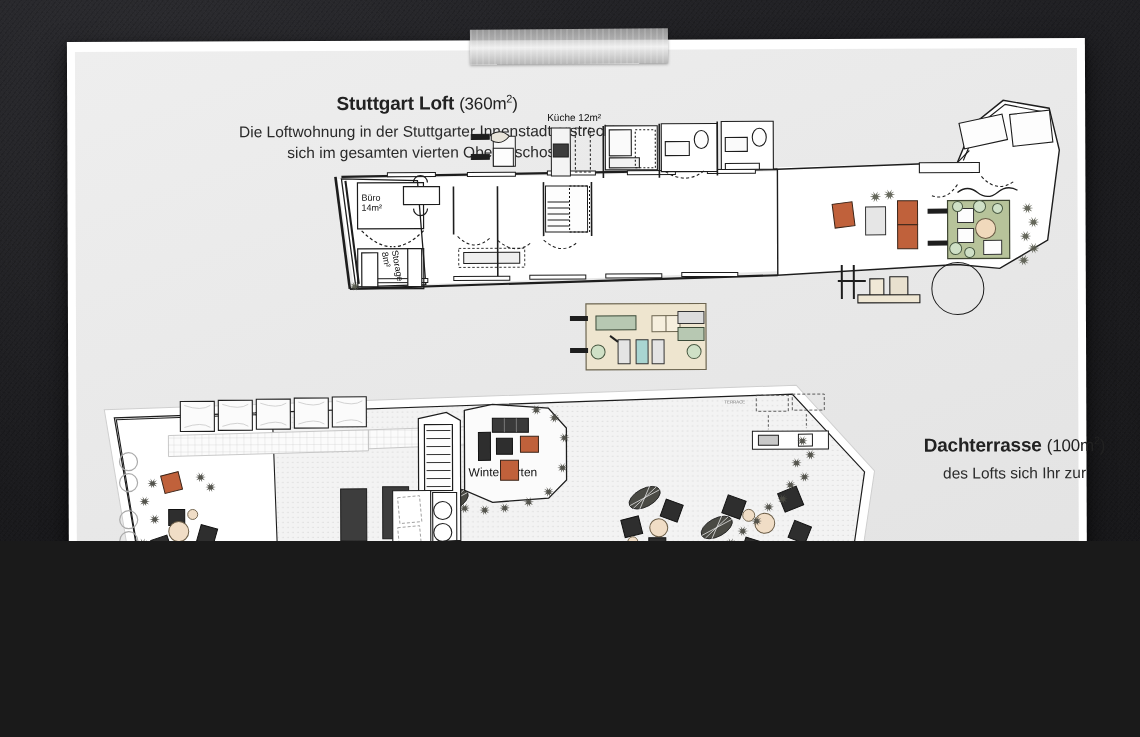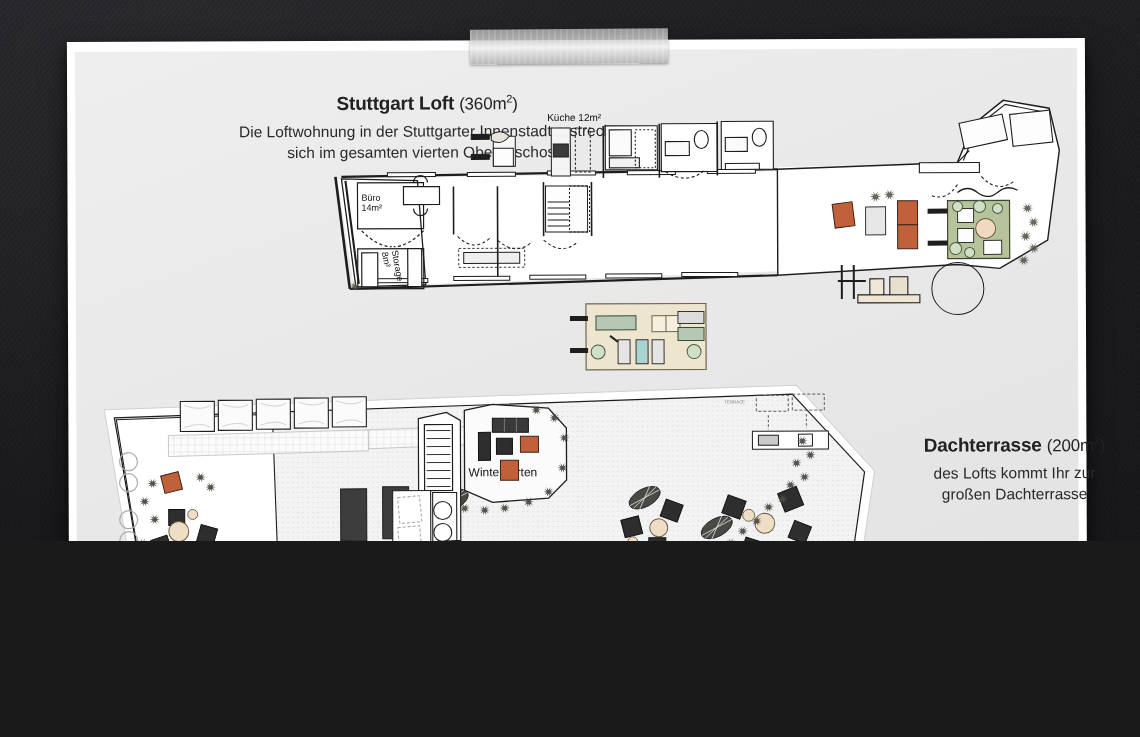--- a/index.html
+++ b/index.html
@@ -121,25 +121,24 @@
       </div>
       <div class="body">
         <div>Die Loftwohnung in der Stuttgarter Innenstadt erstreckt</div>
         <div>sich im gesamten vierten Obergeschoss.</div>
       </div>
     </div>
 
     <div class="txt-right">
       <div class="hl">
         <span>Dachterrasse</span>
-        <span class="sz"><span>(200m</span><span class="sup">2</span><span>)</span></span>
+        <span class="sz"><span>(100m</span><span class="sup">2</span><span>)</span></span>
       </div>
       <div class="body">
-        <div>des Lofts kommt Ihr zur</div>
-        <div>großen Dachterrasse</div>
+        <div>des Lofts sich Ihr zur</div>
       </div>
     </div>
 
     <div class="plan" style="left:190px;top:50px;">
       <svg width="810" height="320" viewBox="0 0 810 320">
         <defs>
           <pattern id="tilePat" width="6" height="6" patternUnits="userSpaceOnUse">
             <rect width="6" height="6" fill="#fafafa"></rect>
             <path d="M0 0H6M0 0V6" stroke="#cfcfcf" stroke-width="0.5"></path>
           </pattern>

